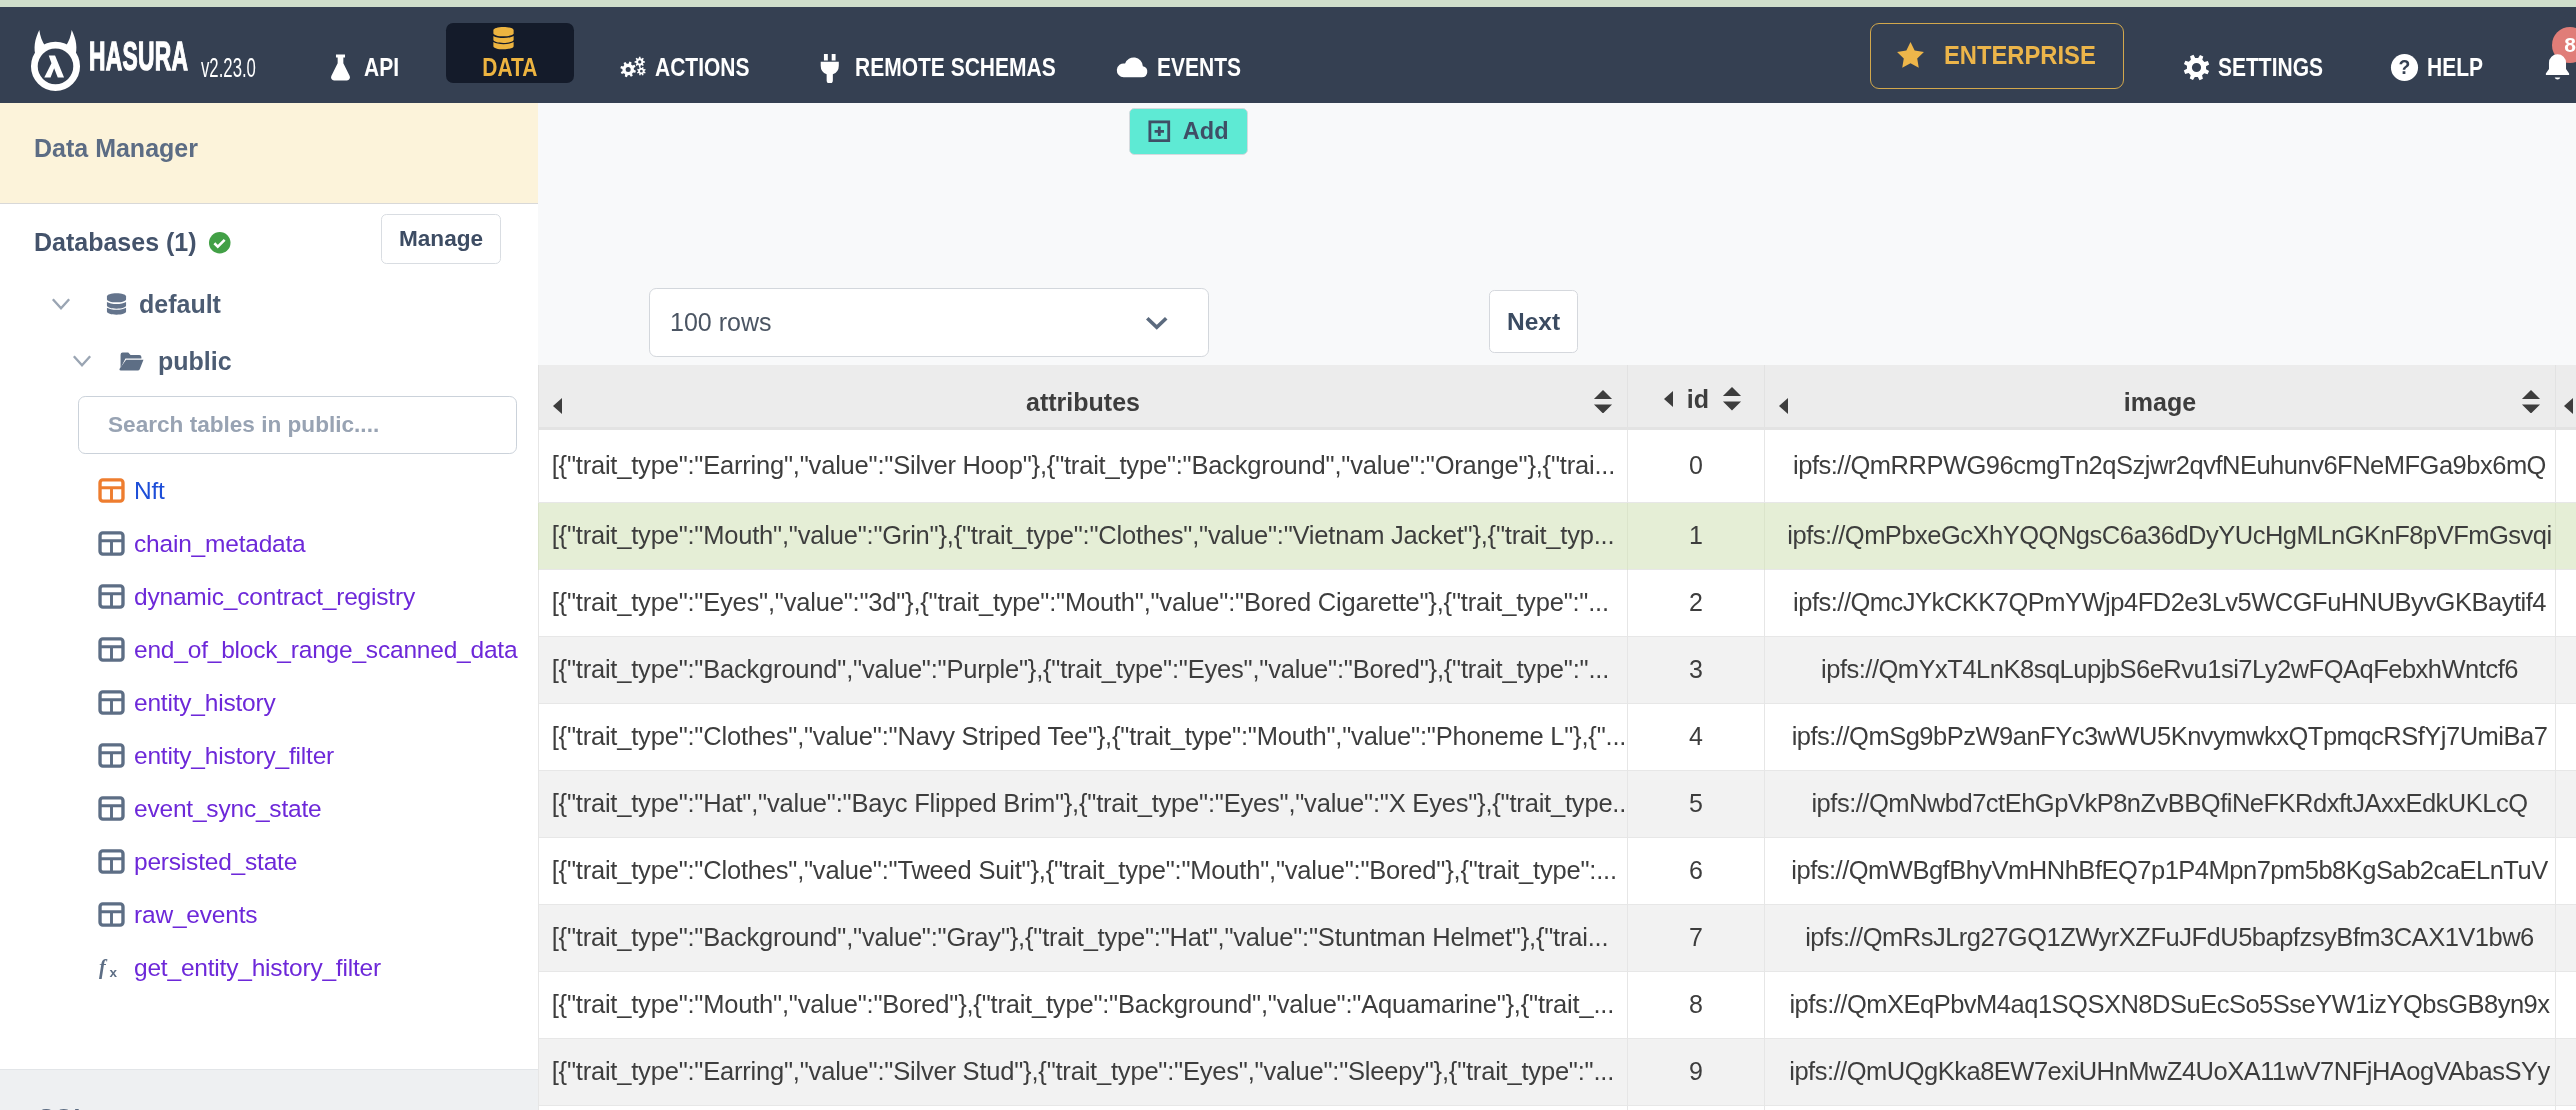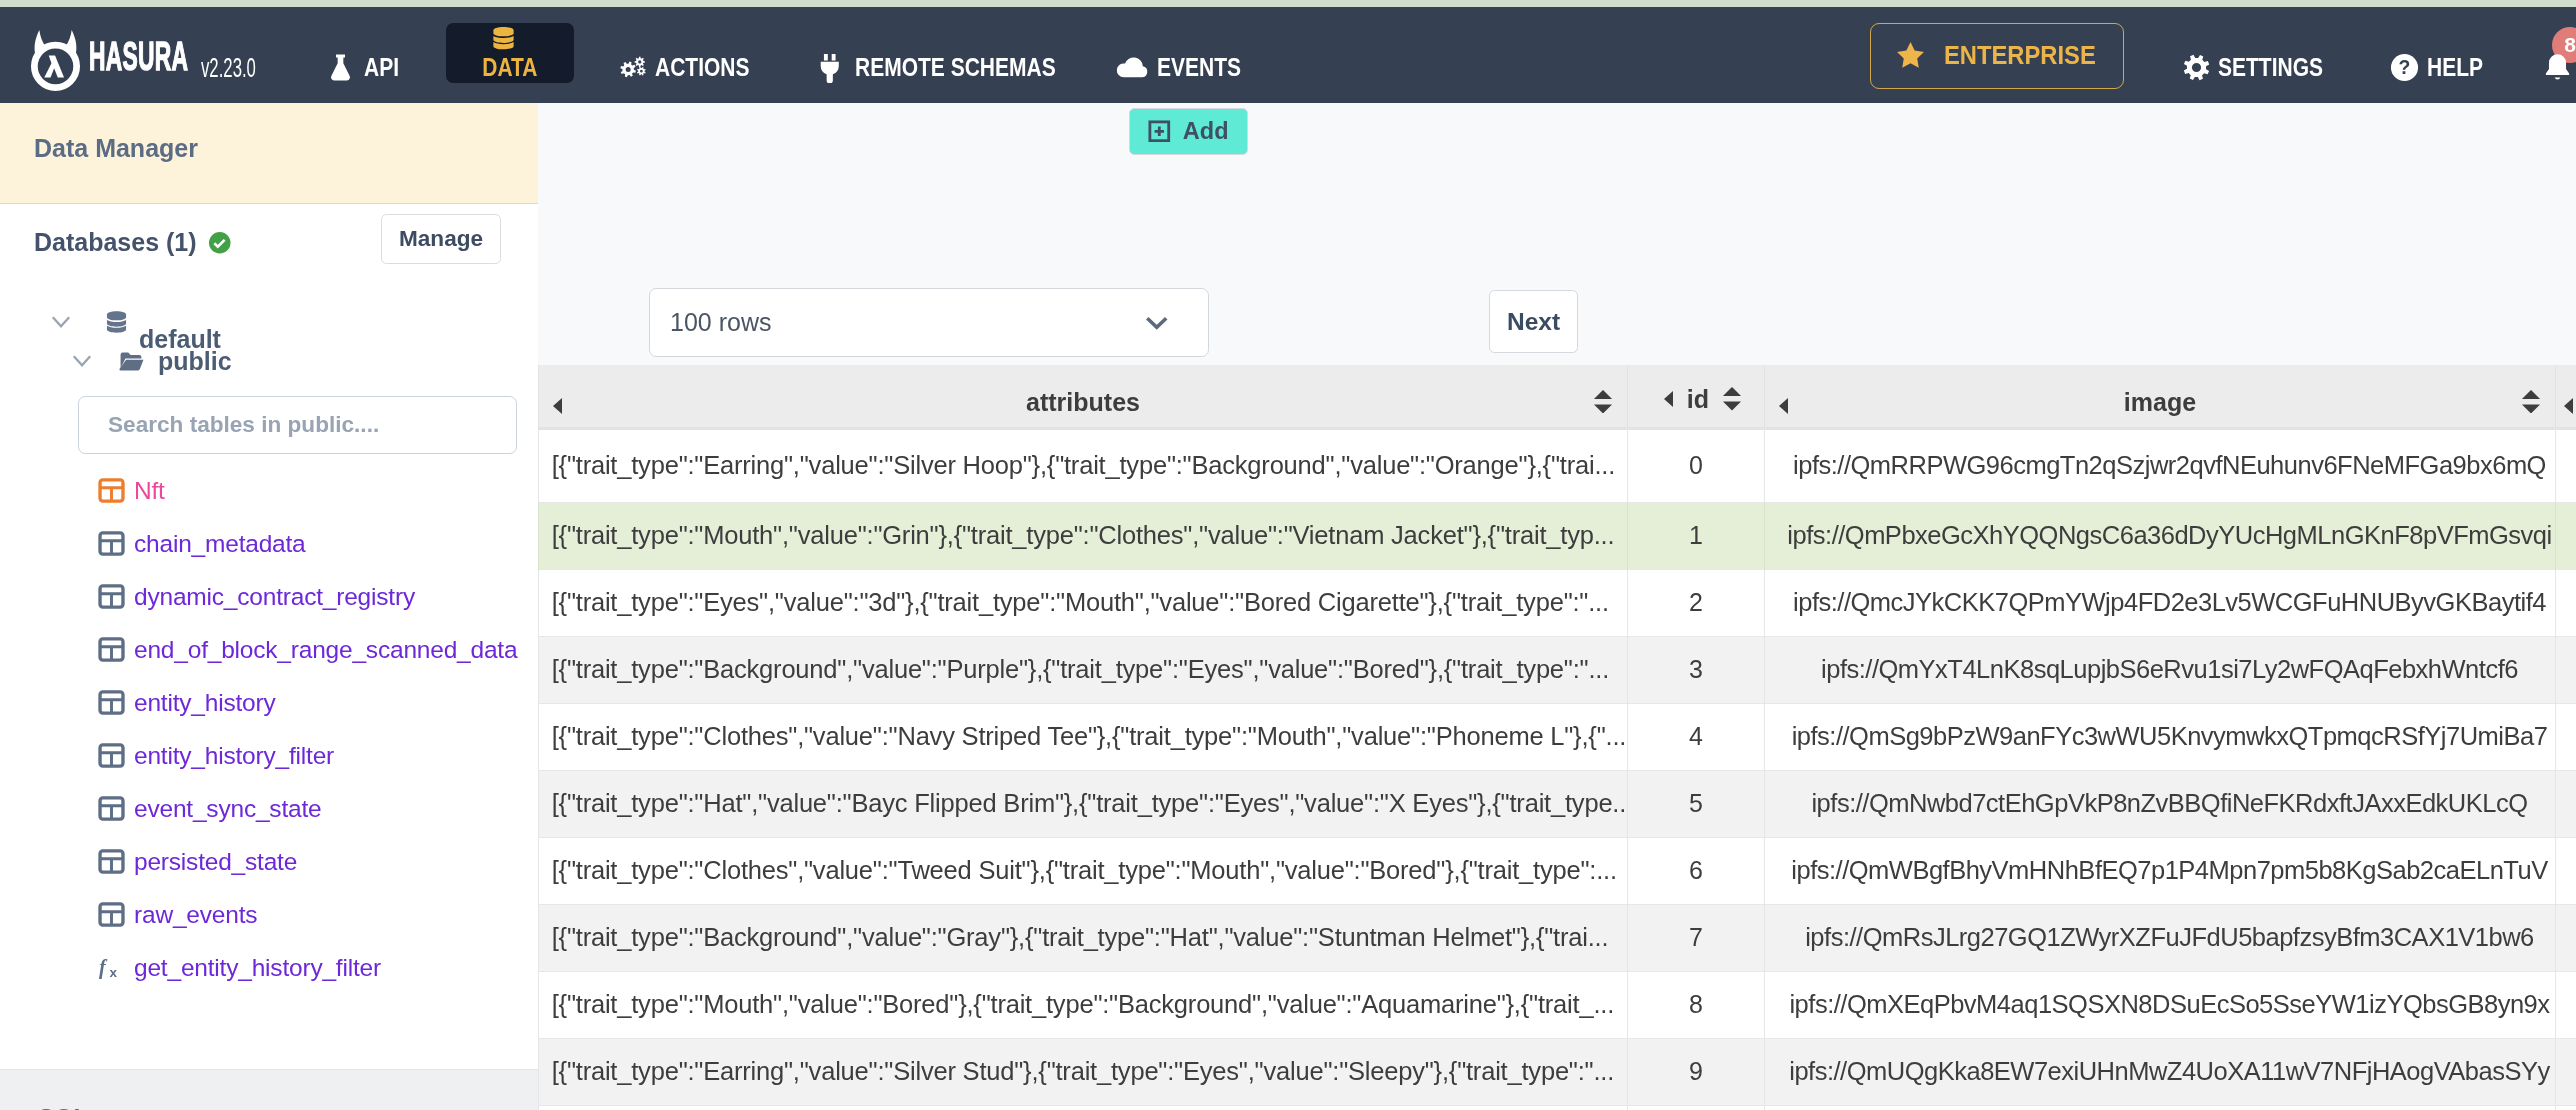--- a/index.html
+++ b/index.html
@@ -40,21 +40,21 @@
     border:1.8px solid #d9dde2; border-radius:5.4px; color:#3d4c63; font-weight:bold; font-size:22.6px;
     display:flex; align-items:center; justify-content:center; }
   .trow { position:absolute; display:flex; align-items:center; color:#4c5c73; font-weight:bold; font-size:25px; }
   .search { position:absolute; left:78px; top:293px; width:439px; height:58px; background:#fff;
     border:1.8px solid #cbd2da; border-radius:7.2px; display:flex; align-items:center; padding-left:29px;
     color:#98a3b3; font-size:22.6px; font-weight:bold; letter-spacing:0px; }
   .tbl-list { position:absolute; left:0; top:361px; width:538px; }
   .titem { height:53px; display:flex; align-items:center; padding-left:98px;
     color:#6d28d9; font-size:24.5px; letter-spacing:-0.2px; }
   .titem svg { margin-right:9px; flex:none; }
-  .titem.nft { color:#ec4899; }
+  .titem.nft { color:#1d4ed8; }
   .sqlband { position:absolute; left:0; top:966px; width:538px; height:42px; background:#eef0f2;
     border-top:1.8px solid #e2e5e8; overflow:hidden; }
   .sqlband span { position:absolute; left:38px; top:34px; color:#5a6a80; font-weight:bold; font-size:24.5px; }
   .main { position:relative; flex:1; height:1007px; background:#f8f9fa; overflow:hidden; }
   .addbtn { position:absolute; left:591px; top:4.5px; width:119px; height:47px; background:#5eead4;
     border:1.8px solid #d6dade; border-radius:5.4px; display:flex; align-items:center; justify-content:center;
     color:#3f4f66; font-weight:bold; font-size:23.5px; }
   .addbtn svg { margin-right:11.8px; }
   .rowsel { position:absolute; left:111px; top:185px; width:560px; height:69px; background:#fff;
     border:1.8px solid #d3d7dc; border-radius:7.2px; display:flex; align-items:center; padding-left:20px;
@@ -171,21 +171,21 @@
     <div class="manage">Manage</div>
     <div class="trow" style="left:50px; top:187px;">
       <svg width="22" height="14.5" viewBox="0 0 24 16">
           <path d="M3 2.5l9 10 9-10" stroke="#9aa5b3" stroke-width="2.6" fill="none"></path>
         </svg>
       <svg style="margin-left:31px;" width="27" height="29" viewBox="0 0 24 24">
         <path d="M3.5 4.8c0-1.6 3.8-2.8 8.5-2.8s8.5 1.2 8.5 2.8v2.5c0 1.6-3.8 2.8-8.5 2.8S3.5 8.9 3.5 7.3z" fill="#64748c"></path>
         <path d="M3.5 9.8c1.8 1.1 5 1.8 8.5 1.8s6.7-.7 8.5-1.8v3.1c0 1.6-3.8 2.8-8.5 2.8s-8.5-1.2-8.5-2.8z" fill="#64748c"></path>
         <path d="M3.5 14.9c1.8 1.1 5 1.8 8.5 1.8s6.7-.7 8.5-1.8v3.3c0 1.6-3.8 2.8-8.5 2.8s-8.5-1.2-8.5-2.8z" fill="#64748c"></path>
       </svg>
-      <span style="margin-left:9px;margin-top:35px;">default</span>
+      <span style="margin-left:9px;">default</span>
     </div>
     <div class="trow" style="left:71px; top:244px;">
       <svg width="22" height="14.5" viewBox="0 0 24 16">
           <path d="M3 2.5l9 10 9-10" stroke="#9aa5b3" stroke-width="2.6" fill="none"></path>
         </svg>
       <svg style="margin-left:26px;" width="25" height="23.5" viewBox="0 0 24 22">
         <path d="M1.5 4.2a2 2 0 0 1 2-2h5.4l2.2 2.3h8.4a2 2 0 0 1 2 2v1.3H6.2L1.5 17z" fill="#5d6e85"></path>
         <path d="M6.8 9h16.7l-3.6 9.2a2 2 0 0 1-1.9 1.3H1.9a1.4 1.4 0 0 1-1.3-1.9z" fill="#5d6e85"></path>
       </svg>
       <span style="margin-left:14px;">public</span>

